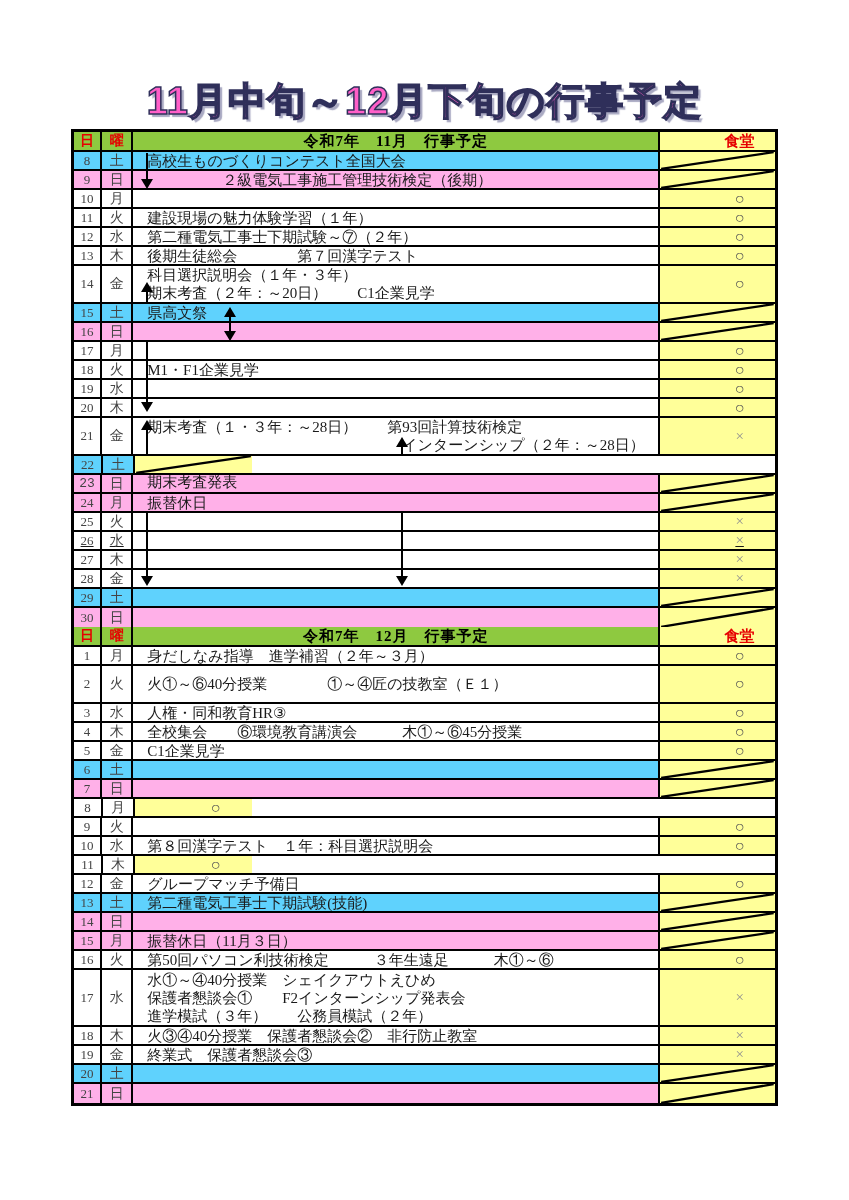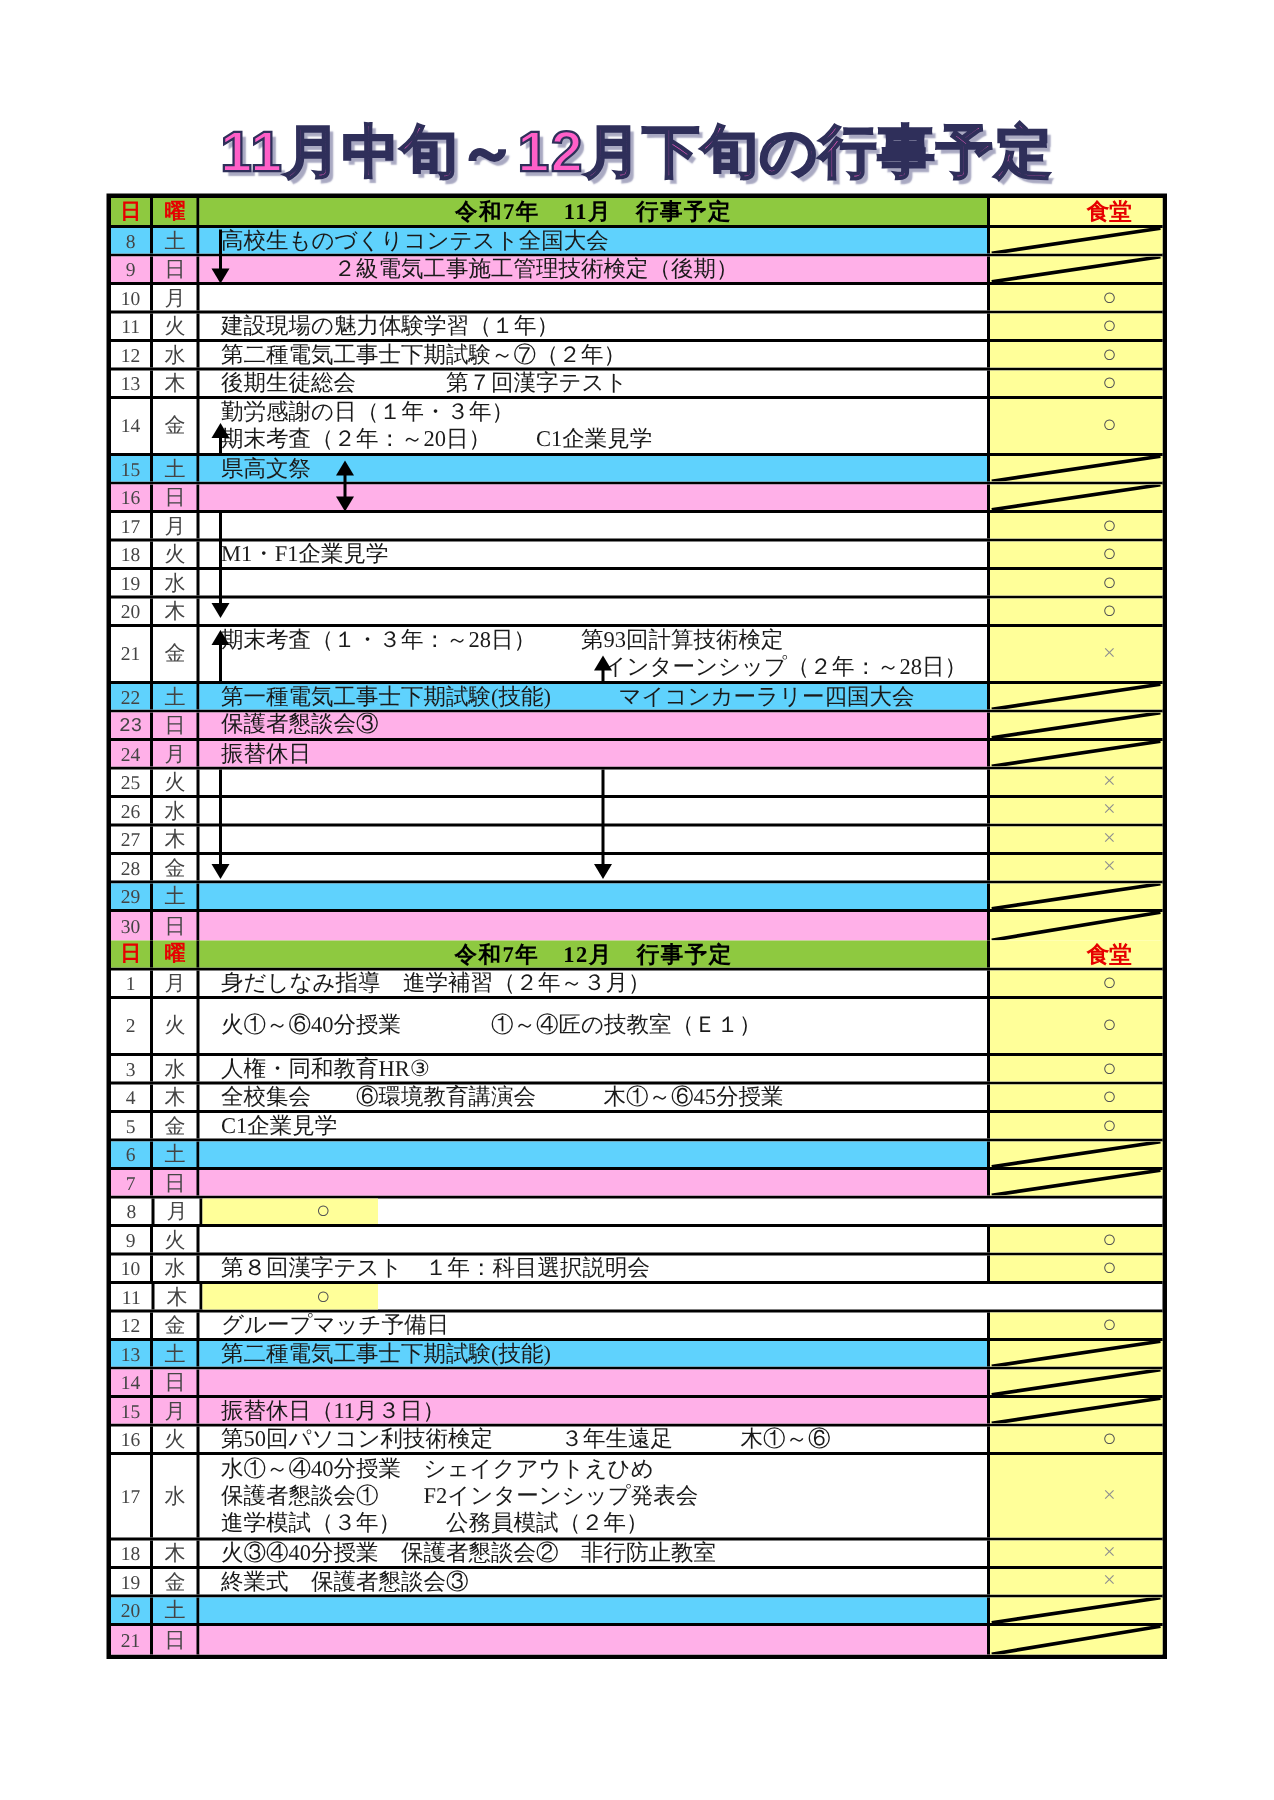--- a/index.html
+++ b/index.html
@@ -122,21 +122,21 @@
               <div class="line">後期生徒総会　　　　第７回漢字テスト</div>
             </div>
             <div class="cell ca">
               <div class="mark-circle">○</div>
             </div>
           </div>
           <div class="row normal" style="height: 38px;">
             <div class="cell day">14</div>
             <div class="cell wd">金</div>
             <div class="cell ev">
-              <div class="line">勤労感謝の日（１年・３年）</div>
+              <div class="line">科目選択説明会（１年・３年）</div>
               <div class="line">期末考査（２年：～20日）　　C1企業見学</div>
             </div>
             <div class="cell ca">
               <div class="mark-circle">○</div>
             </div>
           </div>
           <div class="row sat" style="height: 19px;">
             <div class="cell day">15</div>
             <div class="cell wd">土</div>
             <div class="cell ev">
@@ -203,36 +203,33 @@
               <div class="line">期末考査（１・３年：～28日）　　第93回計算技術検定</div>
               <div class="line">　　　　　　　　　　　　　　　　　インターンシップ（２年：～28日）</div>
             </div>
             <div class="cell ca">
               <div class="mark-cross">×</div>
             </div>
           </div>
           <div class="row sat" style="height: 19px;">
             <div class="cell day">22</div>
             <div class="cell wd">土</div>
-            <div class="cell ev">
-              <div class="line">第一種電気工事士下期試験(技能)　　　マイコンカーラリー四国大会</div>
-            </div>
             <div class="cell ca">
               <div class="slash-svg">
                 <svg class="slash-svg" viewBox="0 0 100 100" preserveAspectRatio="none">
                   <line x1="1" y1="99" x2="99" y2="1" stroke="#000" stroke-width="2.4" vector-effect="non-scaling-stroke"></line>
                 </svg>
               </div>
             </div>
           </div>
           <div class="row sun" style="height: 19px; font-family: Liberation Mono, monospace;">
             <div class="cell day">23</div>
             <div class="cell wd">日</div>
             <div class="cell ev">
-              <div class="line">保護者懇談会③</div>
+              <div class="line">期末考査発表</div>
             </div>
             <div class="cell ca">
               <div class="slash-svg">
                 <svg class="slash-svg" viewBox="0 0 100 100" preserveAspectRatio="none">
                   <line x1="1" y1="99" x2="99" y2="1" stroke="#000" stroke-width="2.4" vector-effect="non-scaling-stroke"></line>
                 </svg>
               </div>
             </div>
           </div>
           <div class="row sun" style="height: 19px;">
@@ -250,21 +247,21 @@
             </div>
           </div>
           <div class="row normal" style="height: 19px;">
             <div class="cell day">25</div>
             <div class="cell wd">火</div>
             <div class="cell ev"></div>
             <div class="cell ca">
               <div class="mark-cross">×</div>
             </div>
           </div>
-          <div class="row normal" style="height: 19px;">
+          <div class="row normal" style="height: 19px; text-decoration: underline;">
             <div class="cell day">26</div>
             <div class="cell wd">水</div>
             <div class="cell ev"></div>
             <div class="cell ca">
               <div class="mark-cross">×</div>
             </div>
           </div>
           <div class="row normal" style="height: 19px;">
             <div class="cell day">27</div>
             <div class="cell wd">木</div>

